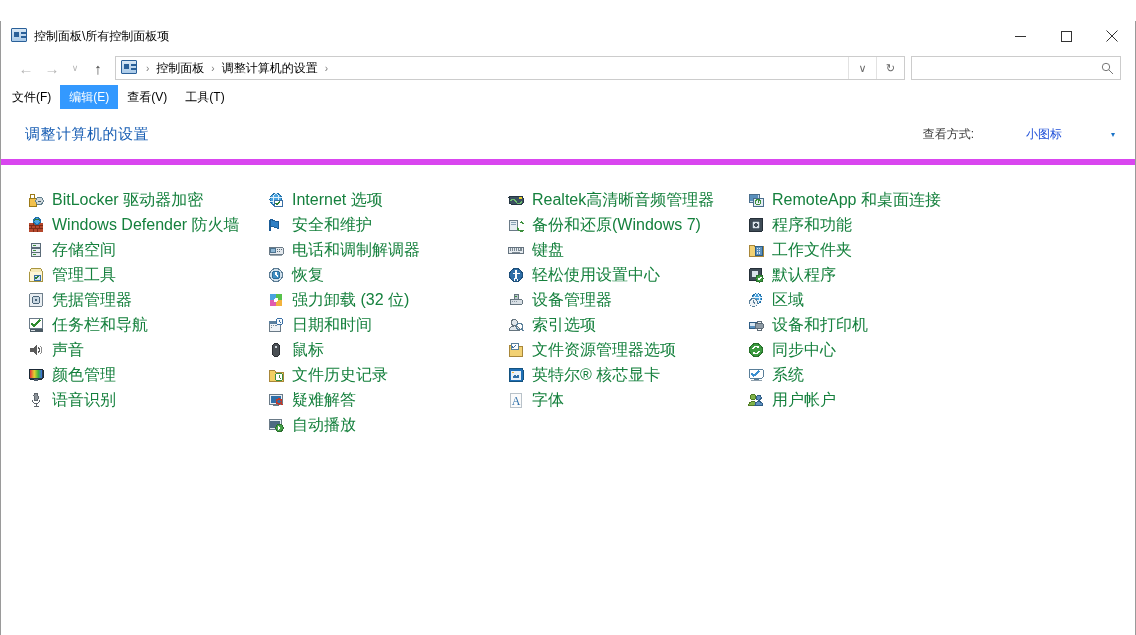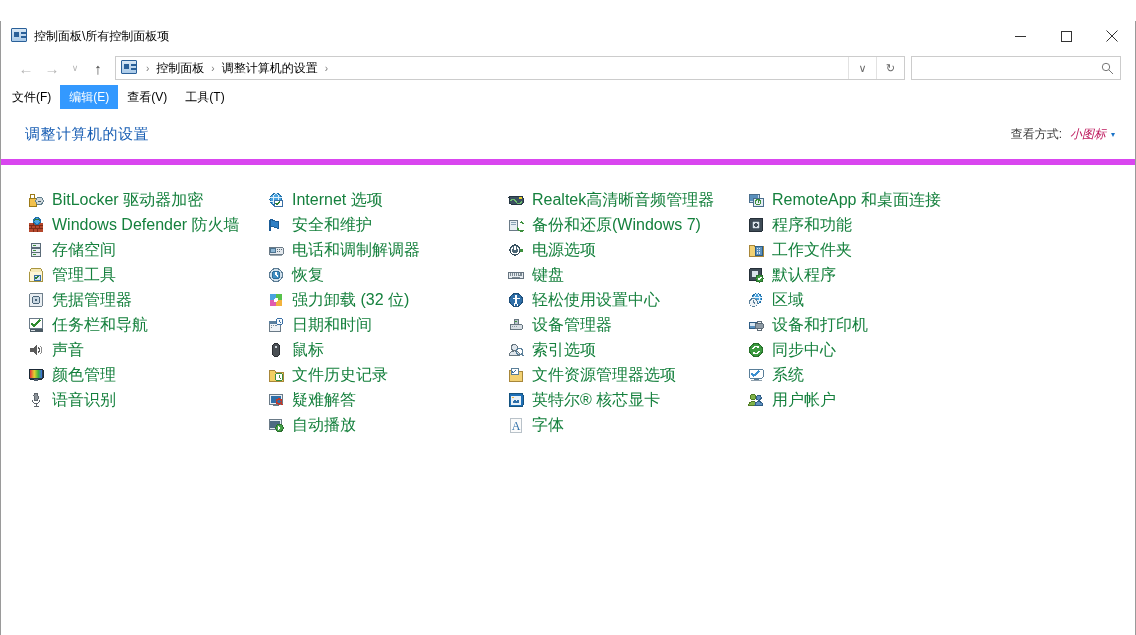--- a/index.html
+++ b/index.html
@@ -187,26 +187,26 @@
   .page-title {
     font-size: 15px;
     color: #1a5fb4;
     letter-spacing: .5px;
   }
   .viewby {
     margin-left: auto;
     display: flex;
     align-items: baseline;
     font-size: 12px;
+    gap: 44px;
   }
   .viewby-label { color: #3d3d3d; }
   .viewby-value {
-    color: #be185d;
+    color: #1d4ed8;
     margin-left: 8px;
-    font-style: italic;
   }
   .viewby-caret {
     color: #1a73c8;
     font-size: 8px;
     margin-left: 5px;
     position: relative;
     top: -1px;
   }
 
   
@@ -566,31 +566,20 @@
                 <rect x="3" y="6.6" width="5" height="1.2" fill="#8aa3b6"></rect>
                 <path d="M9.5 10a4 4 0 104-4" fill="none" stroke="#3c8f3c" stroke-width="1.6"></path>
                 <path d="M13.5 3.5l1 2.5-2.6.3z" fill="#3c8f3c"></path>
               </svg>
             </span>
             <span class="item-label">备份和还原(Windows 7)</span>
           </div>
           <div class="item">
             <span class="item-icon">
               <svg width="16" height="16" viewBox="0 0 16 16" shape-rendering="crispEdges">
-                <circle cx="7" cy="8" r="5.2" fill="#4c6675" stroke="#2e4654"></circle>
-                <path d="M7 4.2v3.4" stroke="#ffffff" stroke-width="1.6"></path>
-                <path d="M4.6 5.6a3.6 3.6 0 104.8 0" fill="none" stroke="#ffffff" stroke-width="1.4"></path>
-                <path d="M11.5 6.5h3.2v3h-3.2z" fill="#3c8f3c"></path>
-              </svg>
-            </span>
-            <span class="item-label">电源选项</span>
-          </div>
-          <div class="item">
-            <span class="item-icon">
-              <svg width="16" height="16" viewBox="0 0 16 16" shape-rendering="crispEdges">
                 <rect x="0.5" y="5" width="15" height="6.5" rx="1" fill="#e6ebef" stroke="#65737f"></rect>
                 <g fill="#7a8892">
                   <rect x="2" y="6.3" width="1.3" height="1.2"></rect>
                   <rect x="4" y="6.3" width="1.3" height="1.2"></rect>
                   <rect x="6" y="6.3" width="1.3" height="1.2"></rect>
                   <rect x="8" y="6.3" width="1.3" height="1.2"></rect>
                   <rect x="10" y="6.3" width="1.3" height="1.2"></rect>
                   <rect x="12" y="6.3" width="1.8" height="1.2"></rect>
                   <rect x="2" y="8.2" width="1.3" height="1.2"></rect>
                   <rect x="4" y="8.2" width="1.3" height="1.2"></rect>

